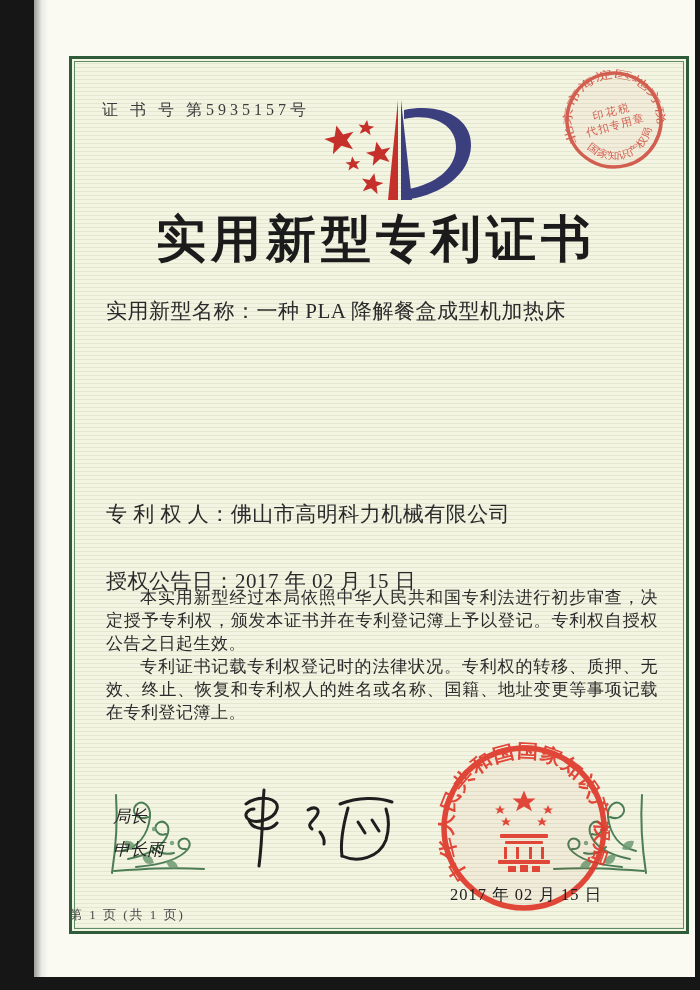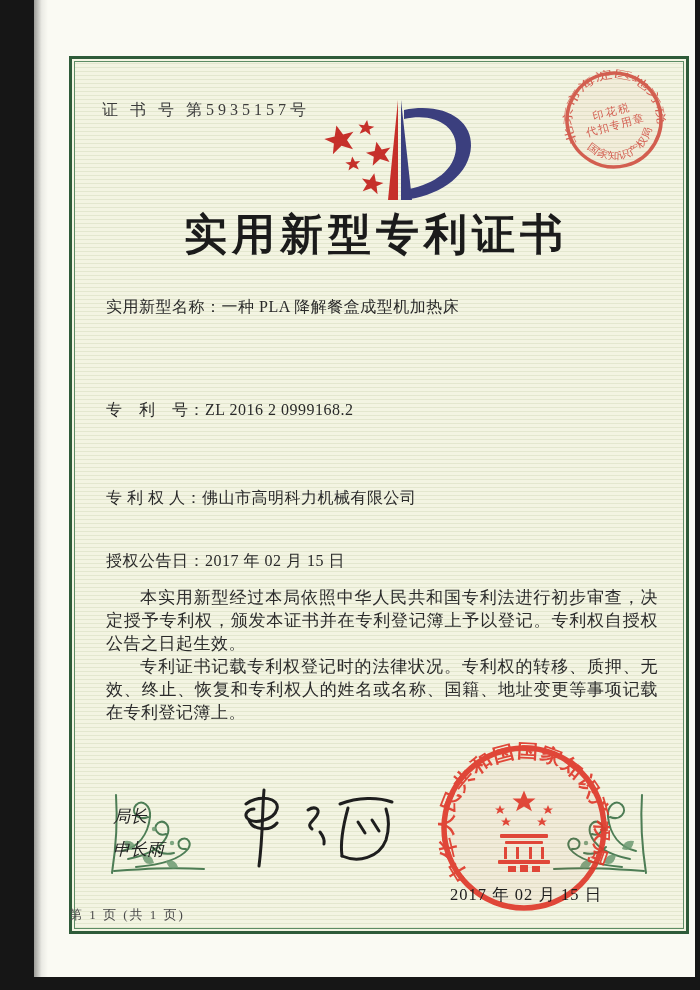--- a/index.html
+++ b/index.html
@@ -8,24 +8,24 @@
   .scan-shadow{position:absolute;left:0;top:0;bottom:0;width:14px;
     background:linear-gradient(to right,rgba(40,40,40,.45),rgba(120,120,120,.12) 55%,transparent);pointer-events:none;}
   .frame{position:absolute;left:35px;top:56px;width:614px;height:872px;
     border:3px solid #2e5b39;background:#f4f5e3;}
   .frame-inner{position:absolute;inset:2px;border:1px solid #5d8c65;
     background-color:#f3f4e2;
     background-image:repeating-linear-gradient(0deg,rgba(150,168,110,.17) 0px,rgba(150,168,110,.17) 1px,transparent 1px,transparent 4px);}
   .cert-no{position:absolute;left:68px;top:100px;font-size:16px;letter-spacing:4px;color:#3c3c3c;}
   .logo{position:absolute;left:272px;top:98px;width:175px;height:108px;}
   .title{position:absolute;left:35px;top:206px;width:614px;text-align:center;
-    font-size:43px;font-weight:600;letter-spacing:5px;color:#1b1b1b;}
-  .field{position:absolute;left:72px;font-size:16px;color:#2a2a2a;letter-spacing:.5px;white-space:nowrap;}
+    font-size:50px;font-weight:600;letter-spacing:5px;color:#1b1b1b;}
+  .field{position:absolute;left:72px;font-size:21px;color:#2a2a2a;letter-spacing:.5px;white-space:nowrap;}
   .field.r0{top:297px}.field.r1{top:350px}.field.r2{top:400px}
-  .field.r3{top:450px}.field.r4{top:488px}.field.r5{top:551px}
+  .field.r3{top:450px}.field.r4{top:500px}.field.r5{top:567px}
   .body-text{position:absolute;left:72px;top:586px;width:552px;color:#2b2b2b;}
   .body-text p{margin:0;font-size:17px;line-height:23px;text-indent:2em;text-align:justify;letter-spacing:.5px;}
   .signatory{position:absolute;left:79px;top:800px;font-size:17px;color:#222;line-height:33px;font-style:italic;}
   .signature-svg{position:absolute;left:190px;top:776px;width:178px;height:94px;}
   .seal-svg{position:absolute;left:404px;top:742px;width:172px;height:172px;opacity:.92;}
   .seal-date{position:absolute;left:416px;top:884px;font-size:16.5px;color:#1c1c1c;letter-spacing:1px;}
   .footer{position:absolute;left:35px;top:906px;width:614px;text-align:left;
     font-size:13px;color:#4a4a4a;letter-spacing:2px;}
   .tax-stamp{position:absolute;left:528px;top:68px;width:104px;height:104px;
     transform:rotate(-15deg);opacity:.88;}
@@ -90,21 +90,20 @@
     </g>
     <g fill="#3b3f7e">
       <path d="M95,2 L95,102 L106,102 Z"></path>
       <path d="M98,12 C138,4 166,22 165,48 C164,76 136,96 104,101 L103,91 C128,86 149,72 150,50 C151,28 128,14 98,21 Z"></path>
     </g>
   </svg>
 
   <div class="title">实用新型专利证书</div>
 
   <div class="field r0"><span>实用新型名称：</span><span>一种 PLA 降解餐盒成型机加热床</span></div>
-  <div class="field r2"><span>专　利　号：</span><span>ZL 2016 2 0999168.2</span></div>
   <div class="field r4"><span>专 利 权 人：</span><span>佛山市高明科力机械有限公司</span></div>
   <div class="field r5"><span>授权公告日：</span><span>2017 年 02 月 15 日</span></div>
 
   <div class="body-text">
     <p>本实用新型经过本局依照中华人民共和国专利法进行初步审查，决定授予专利权，颁发本证书并在专利登记簿上予以登记。专利权自授权公告之日起生效。</p>
     <p>专利证书记载专利权登记时的法律状况。专利权的转移、质押、无效、终止、恢复和专利权人的姓名或名称、国籍、地址变更等事项记载在专利登记簿上。</p>
   </div>
 
   <div class="signatory">
     <div>局长</div>

